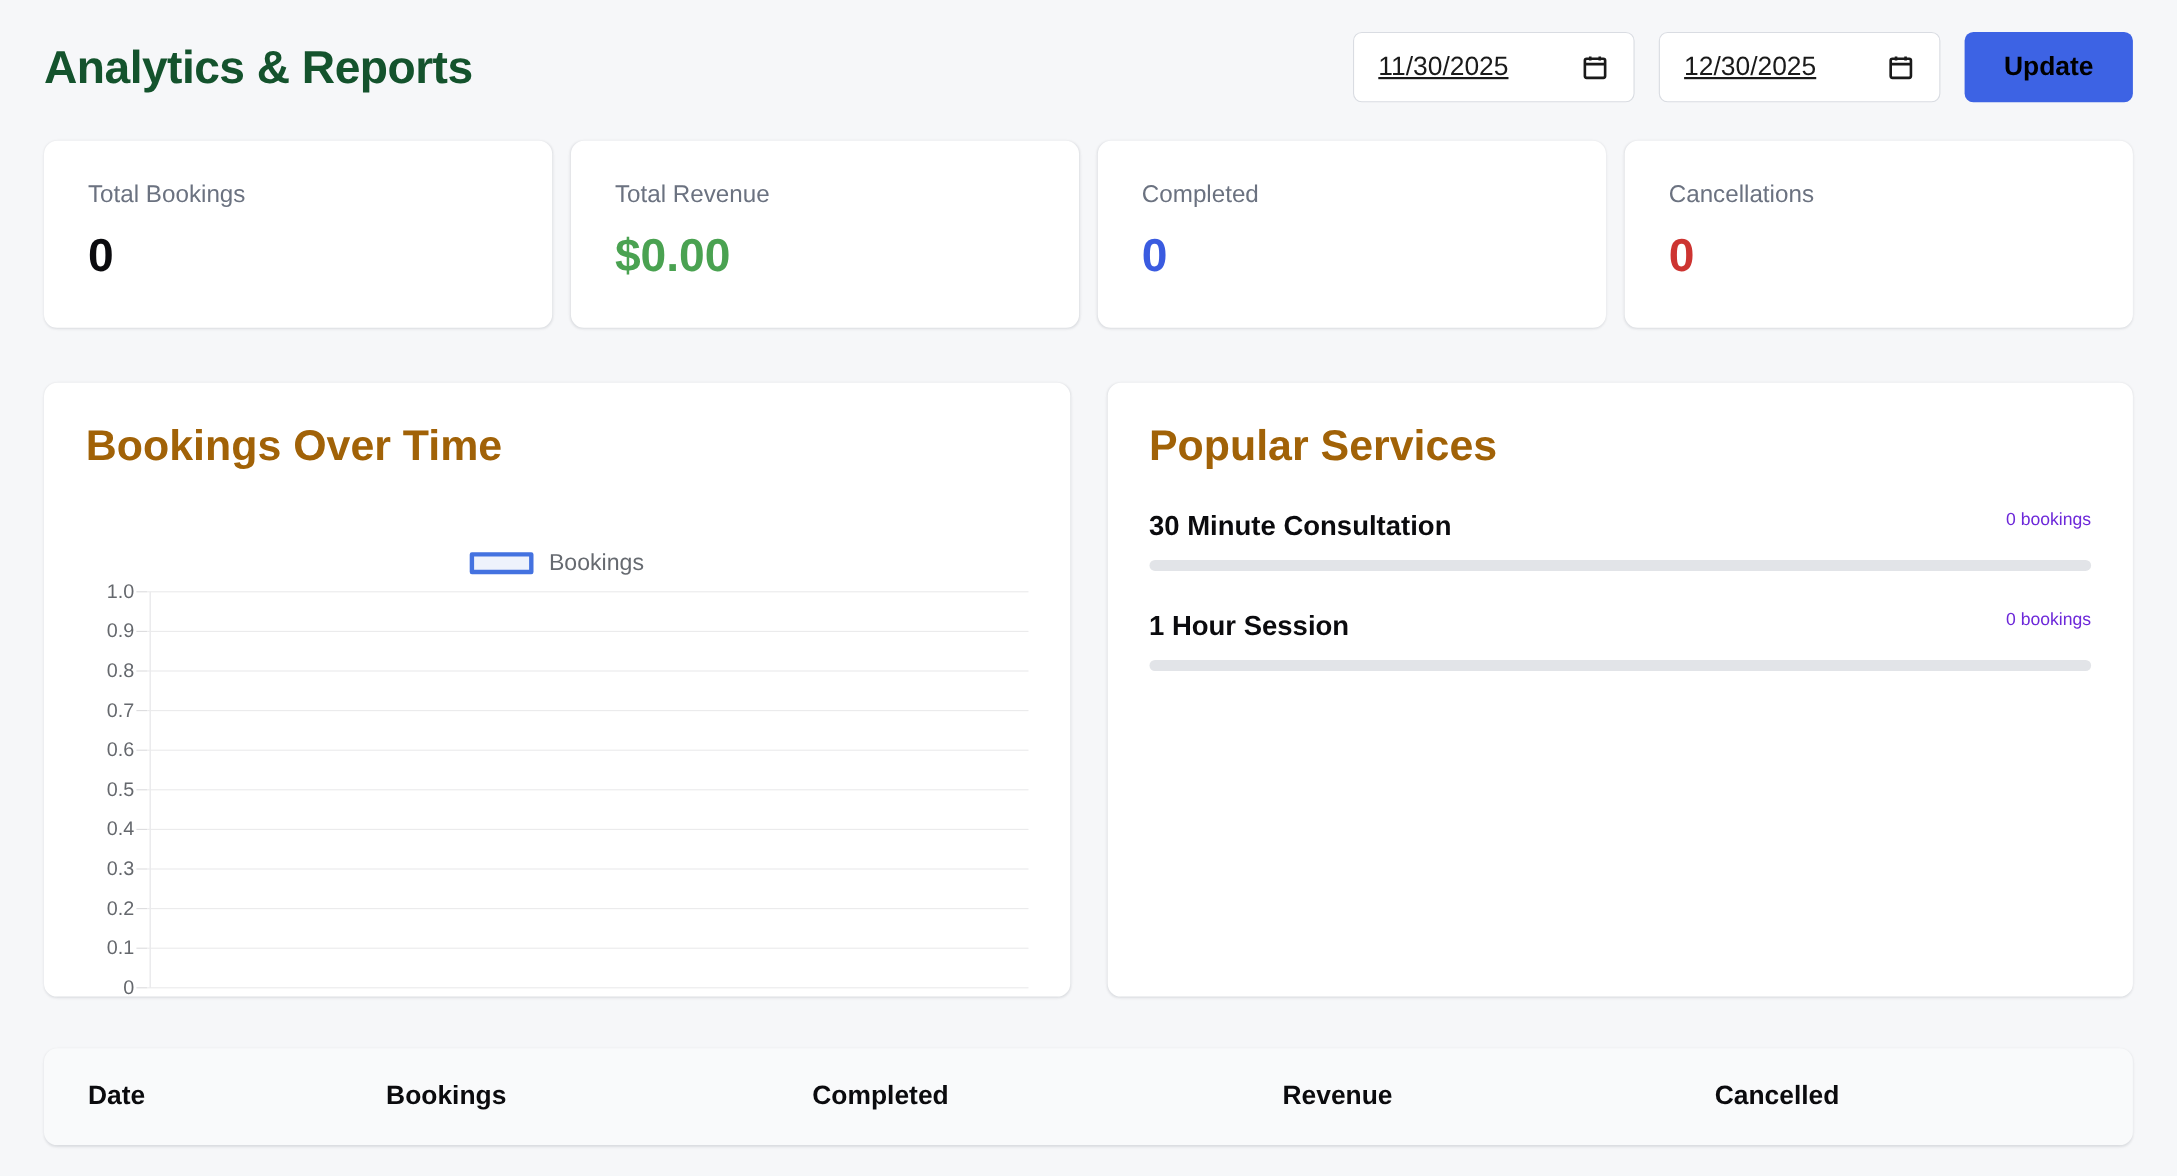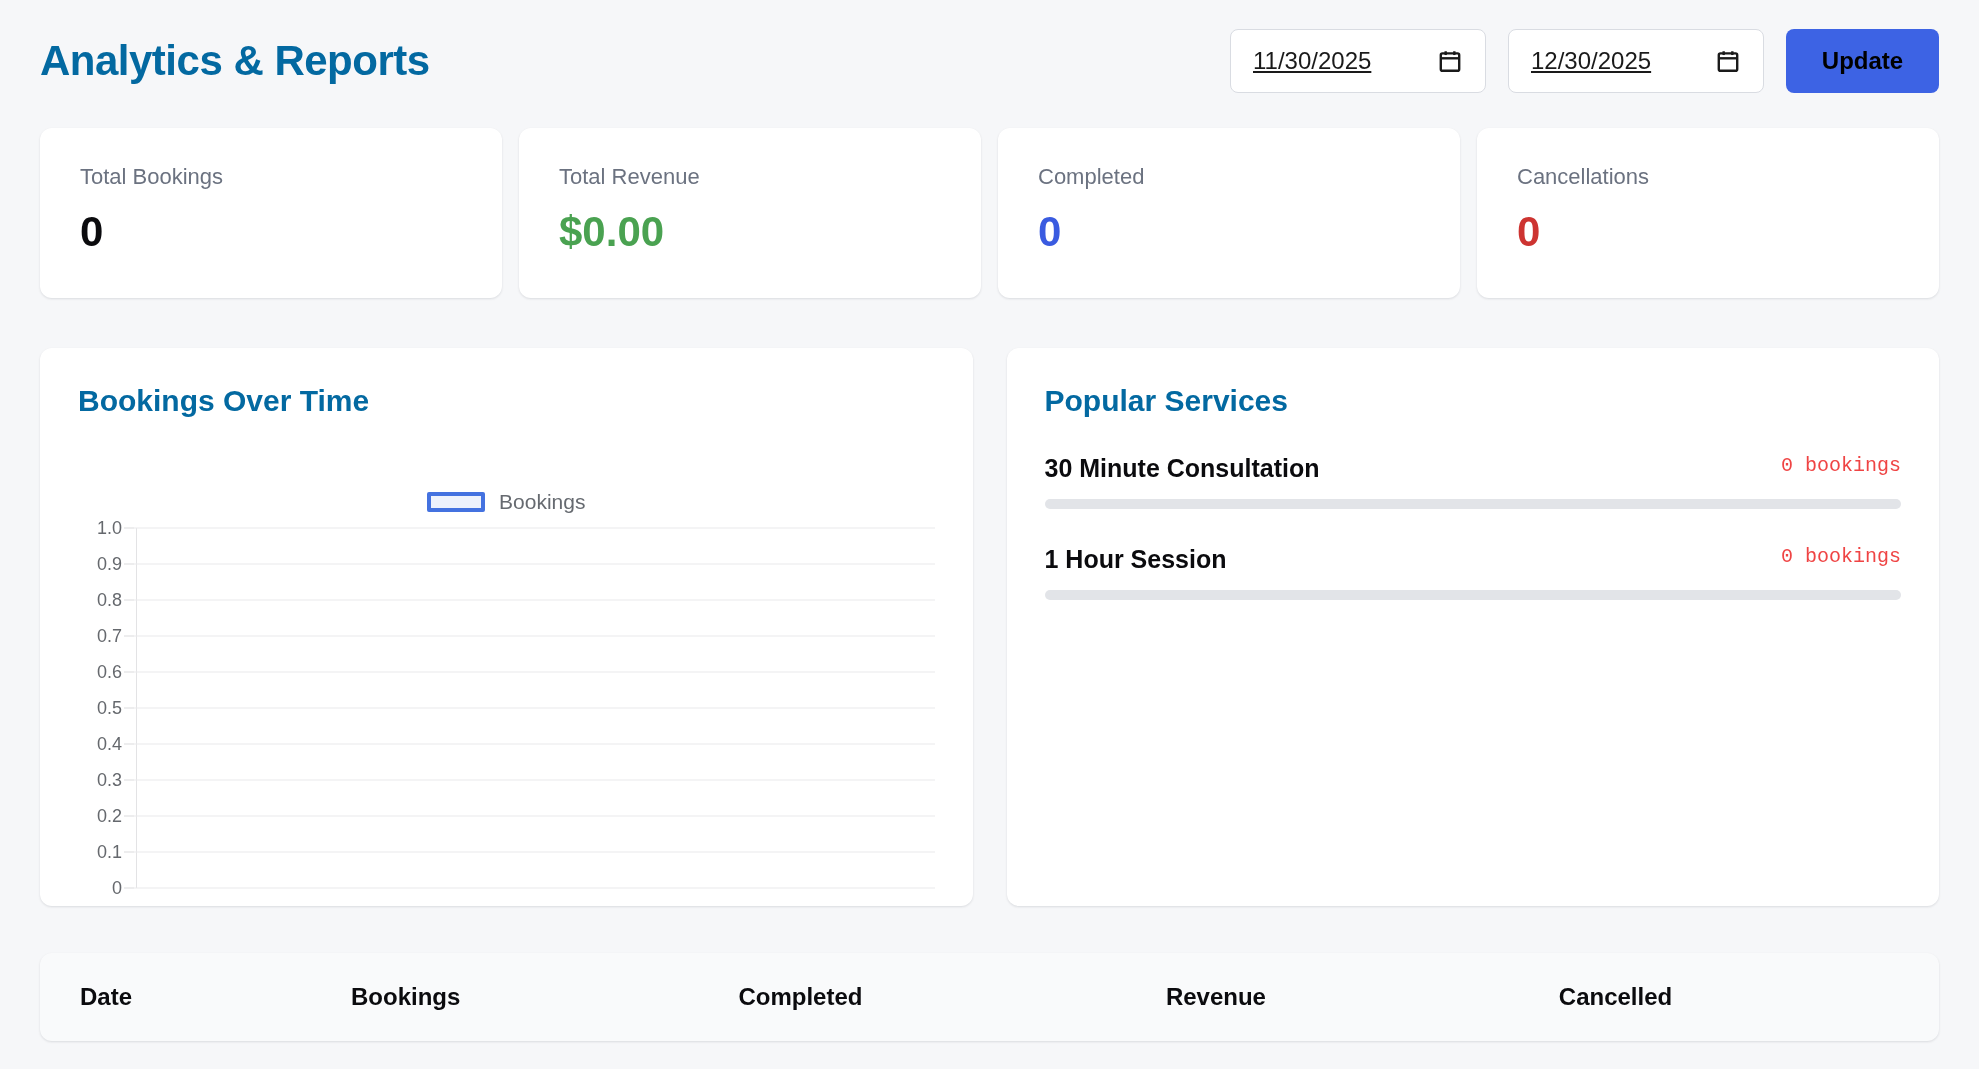--- a/index.html
+++ b/index.html
@@ -7,21 +7,21 @@
   body {
     font-family:"Liberation Sans","DejaVu Sans",sans-serif;
     background:#f6f7f9;
     color:#111827;
     overflow:hidden;
   }
   .container { padding:18px 40px 0 40px; }
 
   
   .header-row { display:flex; align-items:center; justify-content:space-between; height:86px; }
-  .page-title { font-size:42px; font-weight:700; letter-spacing:-0.5px; color:#0369a1; }
+  .page-title { font-size:42px; font-weight:700; letter-spacing:-0.5px; color:#14532d; }
   .header-controls { display:flex; align-items:center; gap:22px; }
   .date-input {
     display:flex; align-items:center; justify-content:space-between;
     width:256px; height:64px; background:#fff;
     border:1px solid #d9dce2; border-radius:8px;
     padding:0 22px; font-size:24px; color:#1a1a1a; cursor:text;text-decoration:underline;
   }
   .date-input .cal { display:flex; align-items:center; }
   .btn-update {
     width:153px; height:64px; border:none; border-radius:8px;
@@ -39,38 +39,38 @@
   .stat-label { font-size:22px; color:#6b7280; }
   .stat-value { font-size:42px; font-weight:700; margin-top:18px; }
 
   
   .charts-row { display:flex; gap:34px; margin-top:50px; }
   .panel {
     flex:1; background:#fff; border-radius:12px; height:558px;
     padding:36px 38px;
     box-shadow:0 1px 3px rgba(15,23,42,.07), 0 1px 2px rgba(15,23,42,.05);
   }
-  .panel-title { font-size:30px; font-weight:700; color:#0369a1; }
+  .panel-title { font-size:39px; font-weight:700; color:#a16207; }
 
   
   .legend-row { display:flex; align-items:center; justify-content:center; gap:14px; margin-top:72px; }
   .legend-box { width:58px; height:20px; background:#eef2fc; border:4px solid #4472e0; border-radius:2px; }
   .legend-label { font-size:21px; color:#666a70; }
   .chart-plot { position:relative; height:360px; margin-top:14px; }
   .axis-y { position:absolute; left:58px; top:0; width:1px; height:360px; background:#e3e3e5; }
   .tick-row { position:absolute; left:0; right:0; display:flex; align-items:center; transform:translateY(-50%); }
   .tick-label { width:46px; text-align:right; font-size:18px; color:#65686d; padding-right:2px; }
   .tick-mark { width:10px; height:1px; background:#dcdcde; }
   .grid-line { flex:1; height:1px; background:#eaeaec; }
 
   
   .service-item { margin-top:36px; }
   .service-head { display:flex; align-items:flex-start; justify-content:space-between; }
   .service-name { font-size:25px; font-weight:700; color:#0b0b0e; }
-  .service-count { font-size:20px; color:#ef4444;font-family:Liberation Mono, monospace; }
+  .service-count { font-size:16px; color:#6d28d9; }
   .service-bar { margin-top:16px; height:10px; border-radius:5px; background:#e2e4e8; overflow:hidden; }
   .service-bar-fill { height:100%; background:#3d63e4; border-radius:5px; }
 
   
   .table-card {
     margin-top:47px; background:#f9fafb; border-radius:12px; height:88px;
     box-shadow:0 1px 3px rgba(15,23,42,.07), 0 1px 2px rgba(15,23,42,.05);
     overflow:hidden;
   }
   .table-header {

